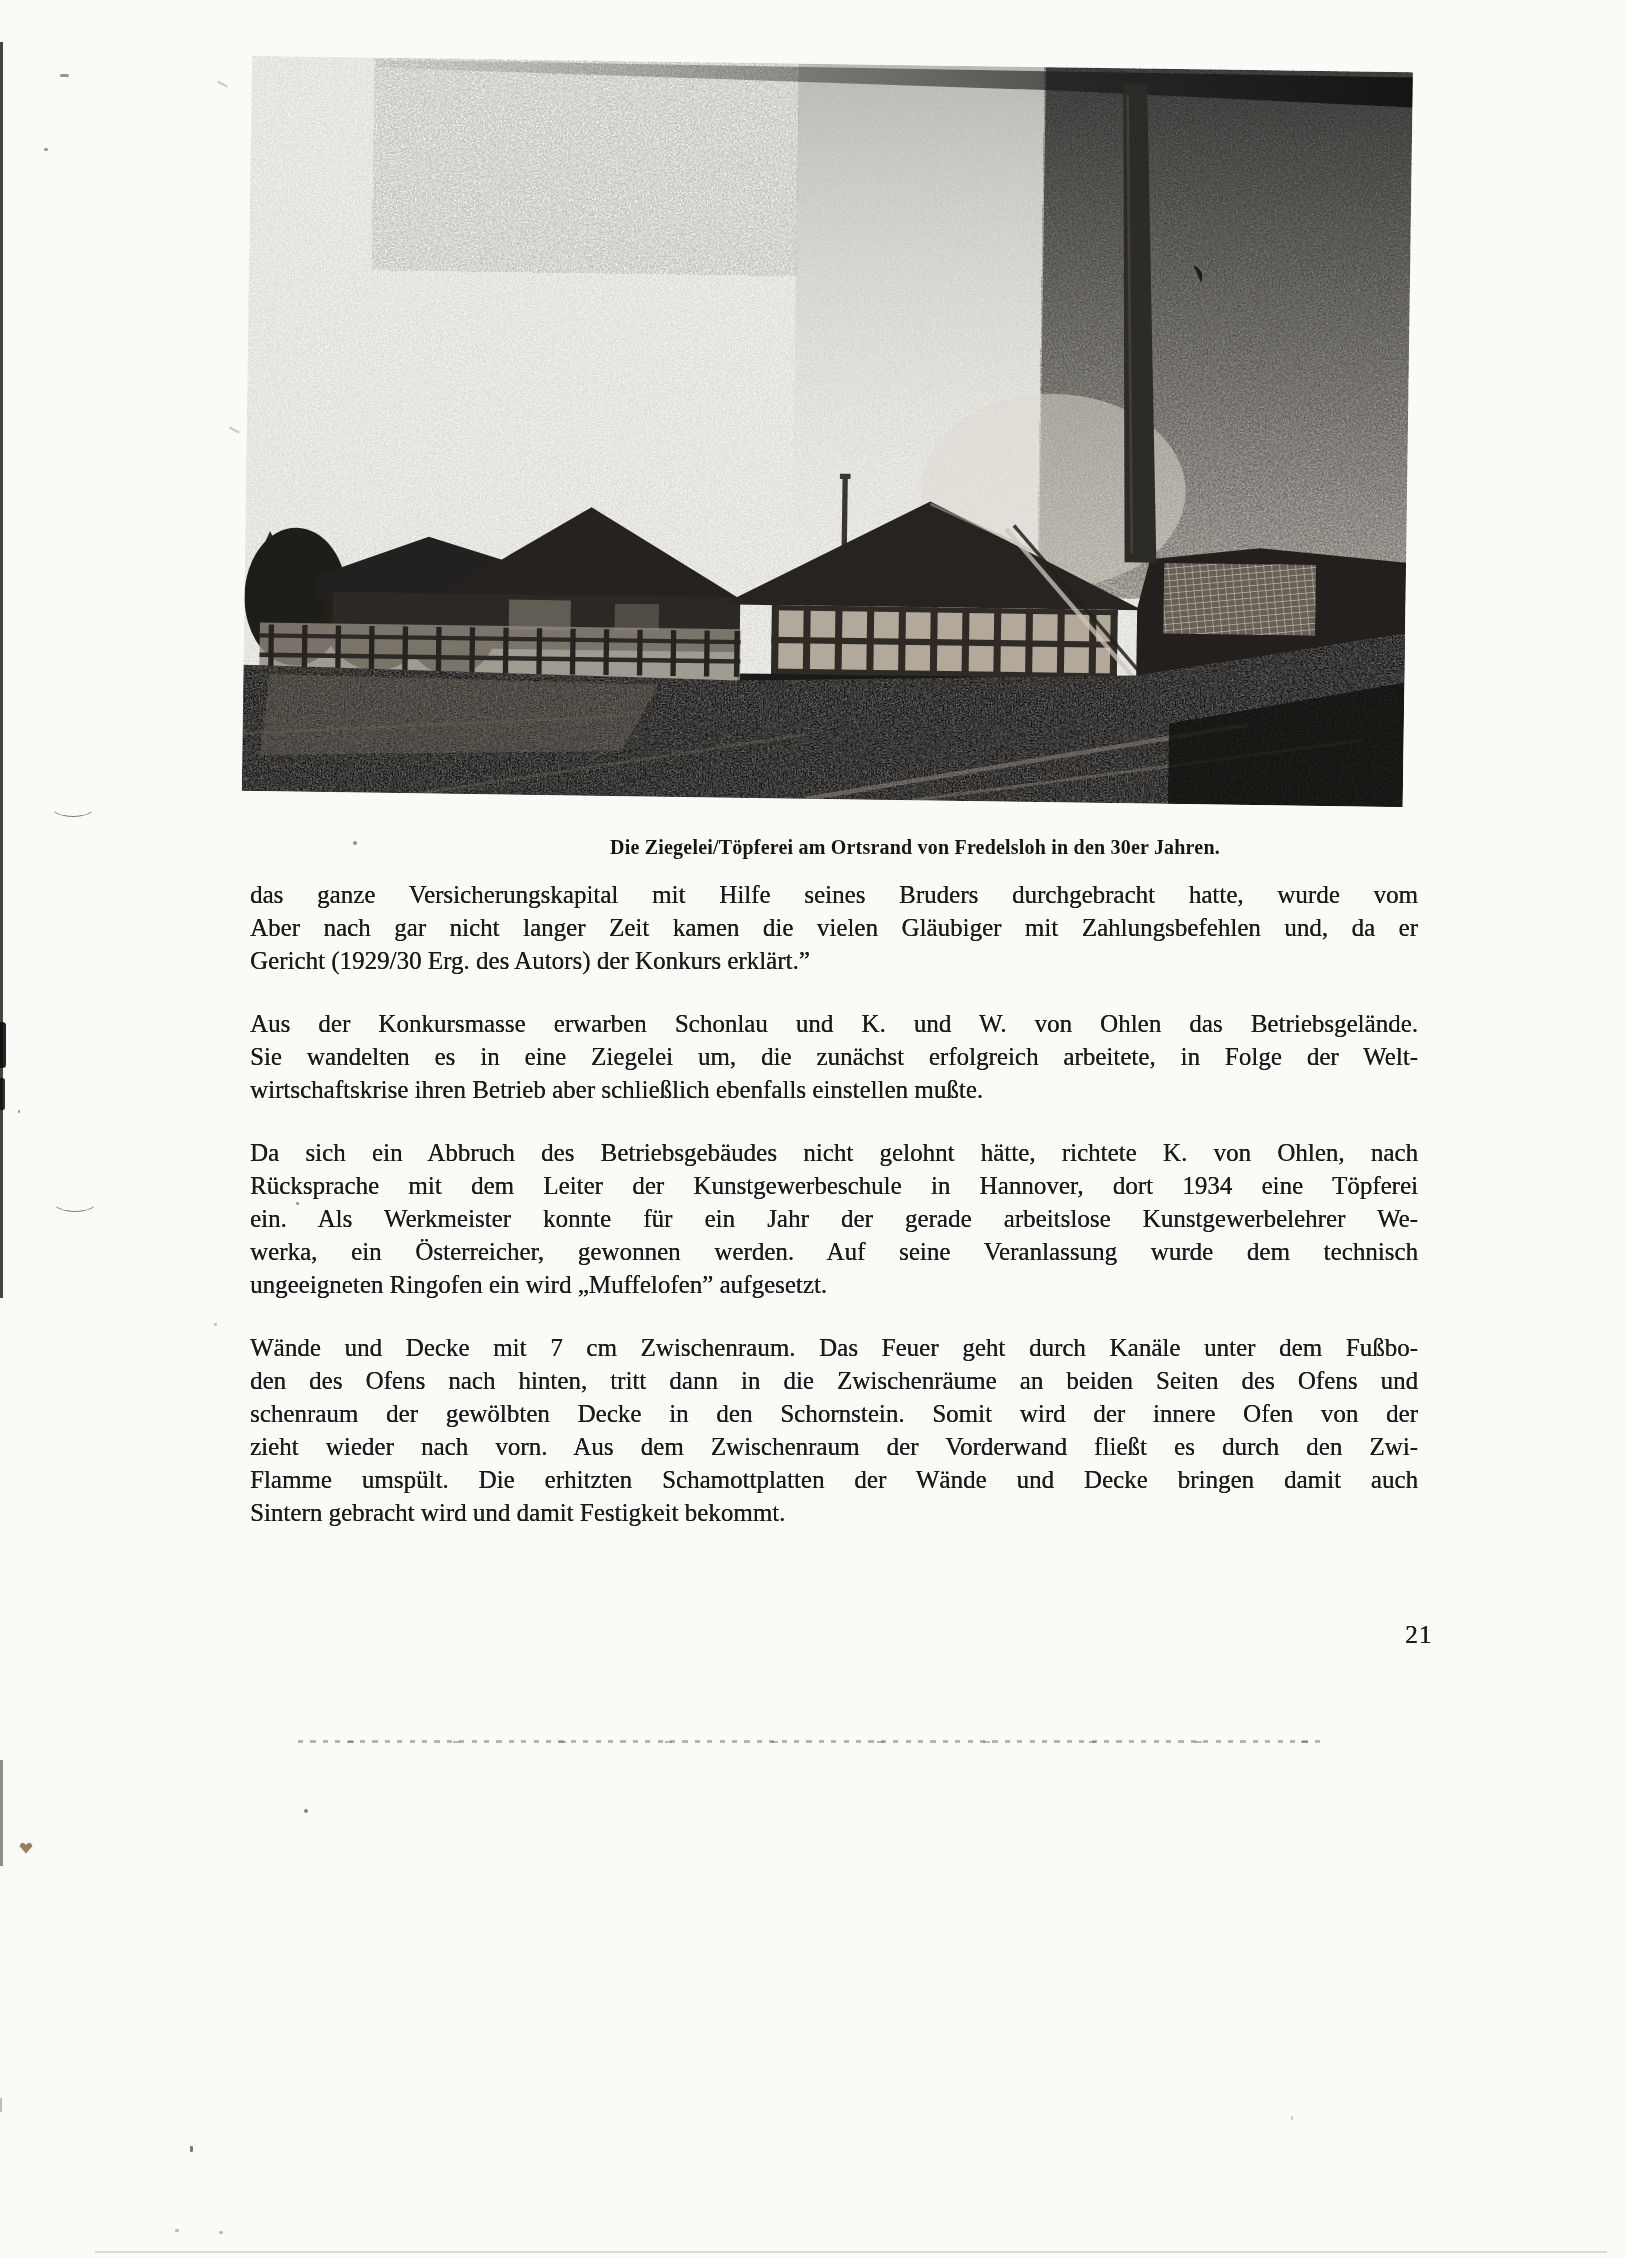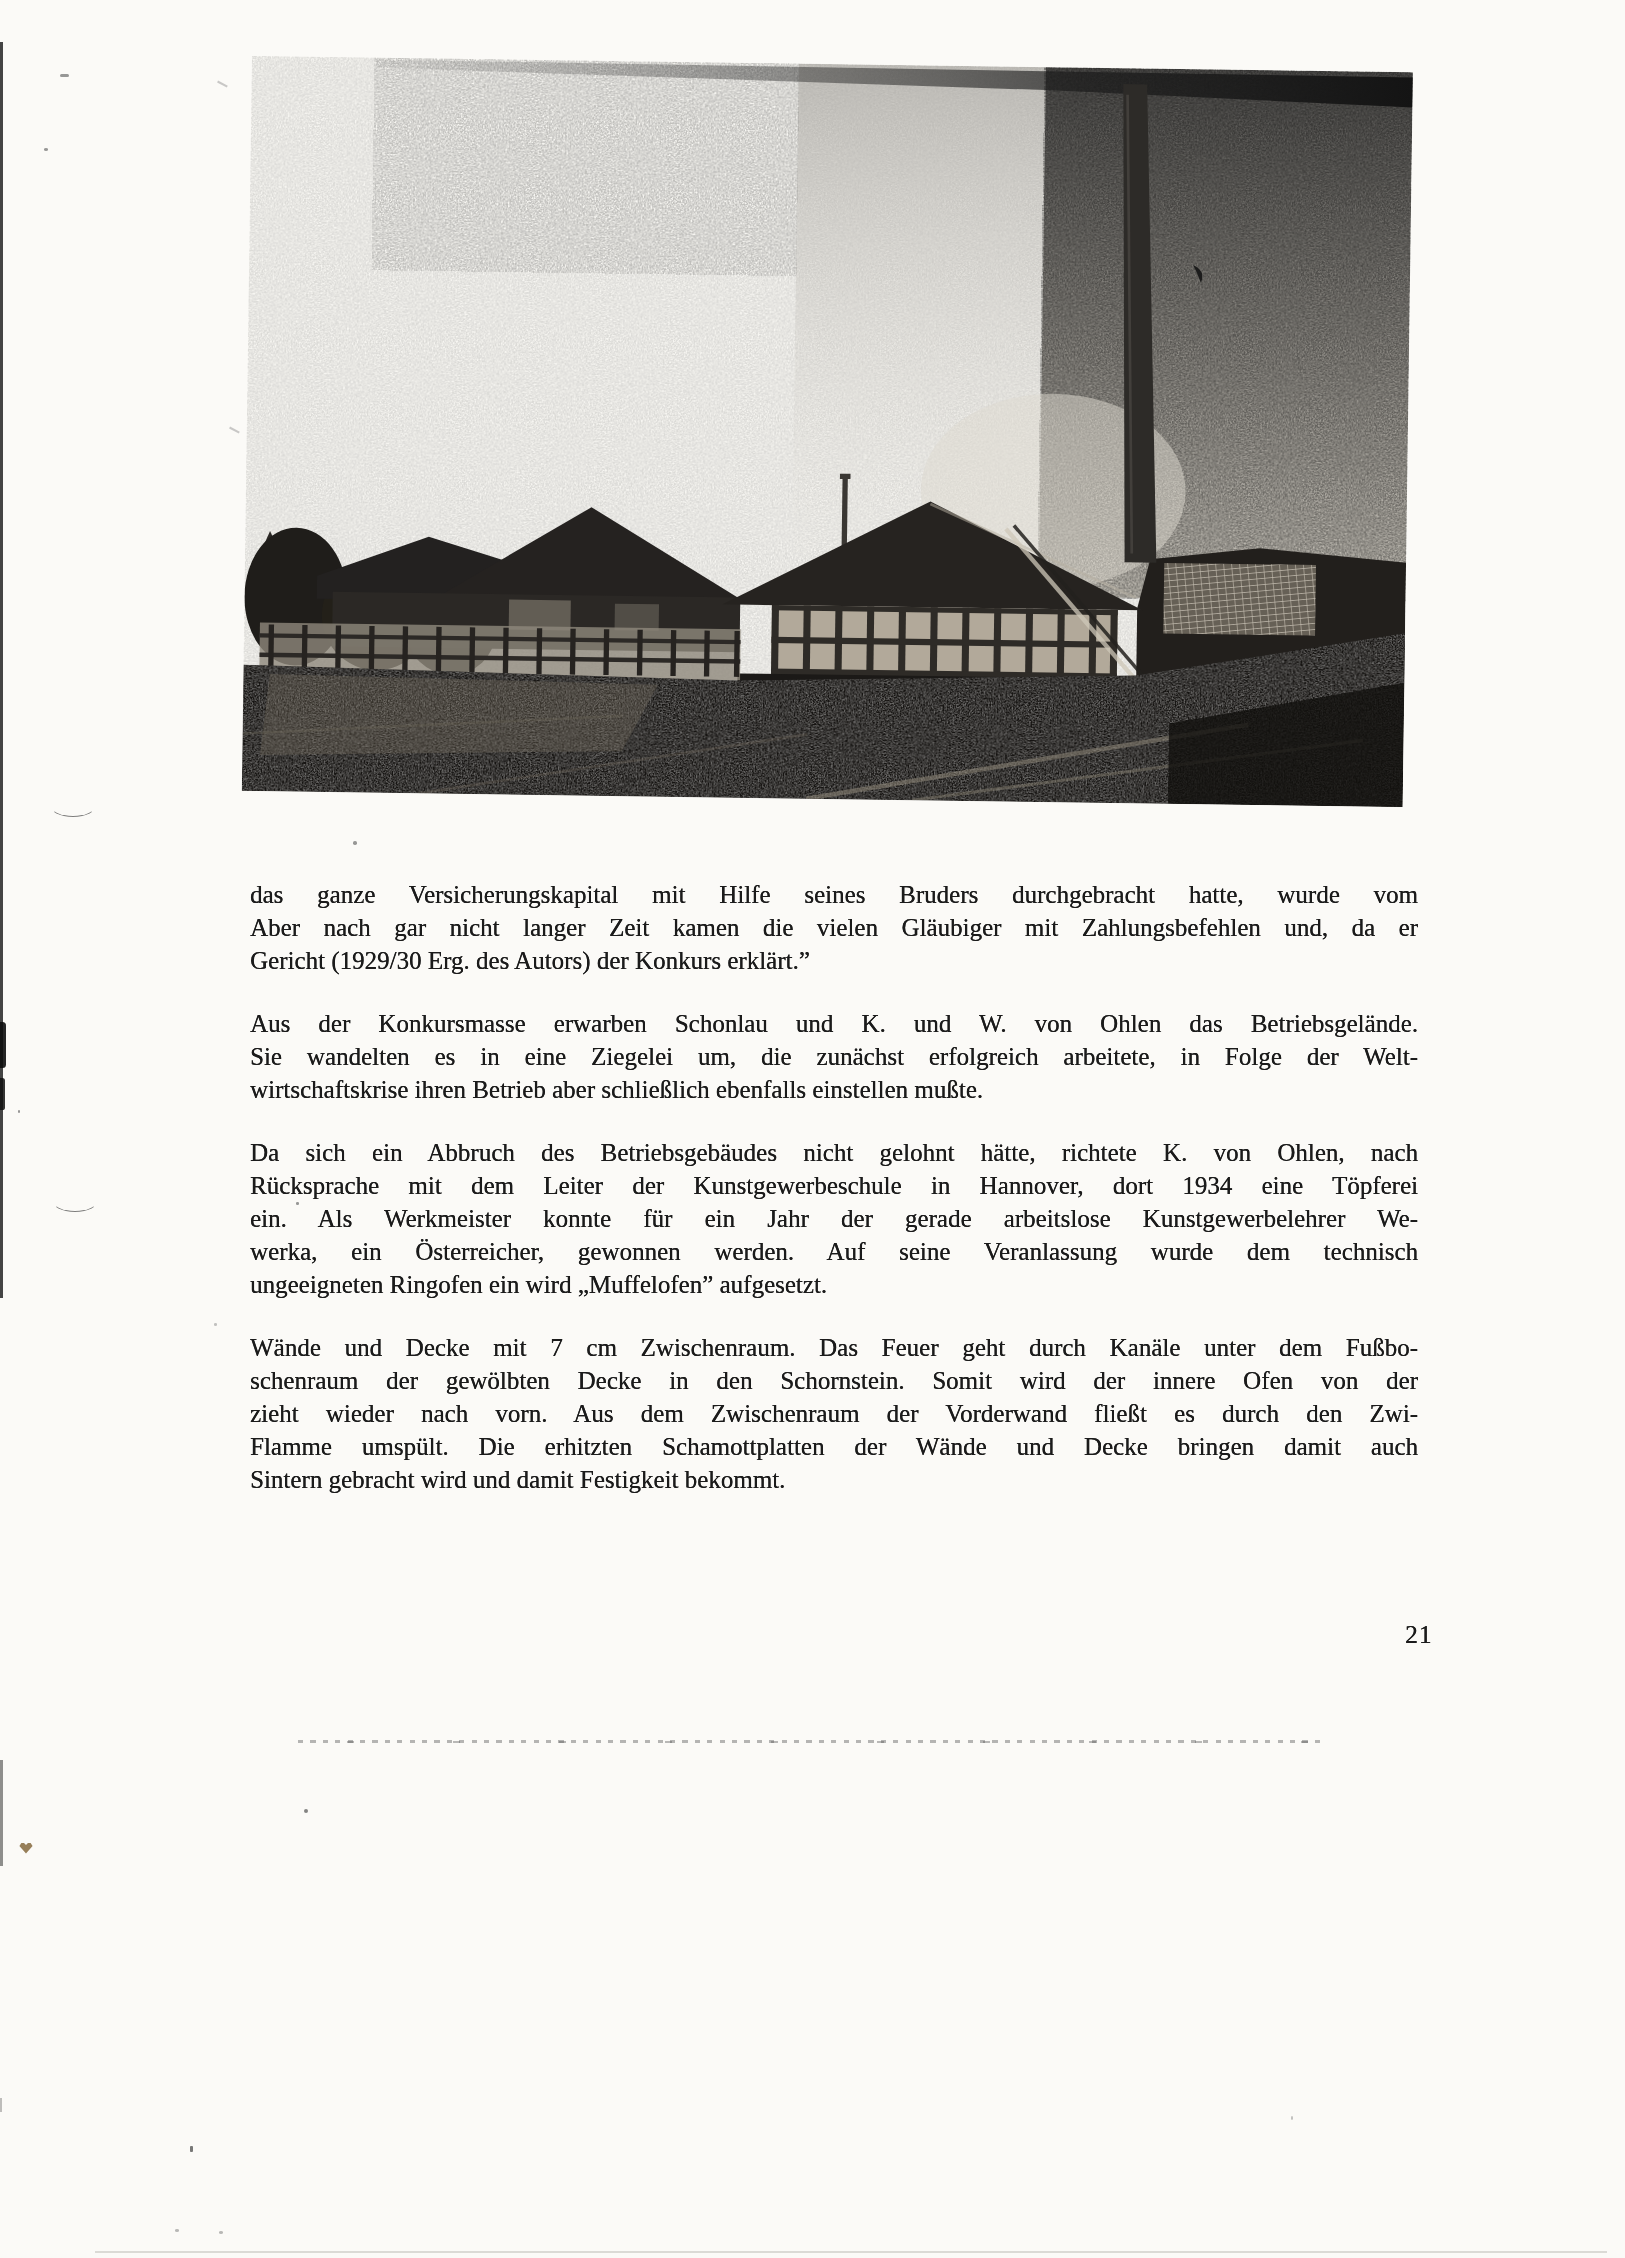--- a/index.html
+++ b/index.html
@@ -199,20 +199,21 @@
         <polygon points="30,700 470,706 430,782 20,792" fill="#776f62" opacity="0.35"></polygon>
         <path d="M640,833 L1140,742" stroke="#958d7e" stroke-width="5" opacity="0.5" fill="none"></path>
         <path d="M760,833 L1270,758" stroke="#8a8273" stroke-width="3.5" opacity="0.45" fill="none"></path>
         <path d="M0,768 L430,742" stroke="#6d665a" stroke-width="3" opacity="0.35" fill="none"></path>
         <path d="M200,833 L640,760" stroke="#7a7264" stroke-width="3" opacity="0.3" fill="none"></path>
         <polygon points="1050,742 1316,692 1316,833 1050,833" fill="#12100e" opacity="0.8"></polygon>
       </g>
     </svg>
   </figure>
 
+  <div class="caption">Die Ziegelei/Töpferei am Ortsrand von Fredelsloh in den 30er Jahren.</div>
 
   <div class="body-text">
       <div class="para">
         <div class="line">das ganze Versicherungskapital mit Hilfe seines Bruders durchgebracht hatte, wurde vom</div>
         <div class="line">Aber nach gar nicht langer Zeit kamen die vielen Gläubiger mit Zahlungsbefehlen und, da er</div>
         <div class="line last">Gericht (1929/30 Erg. des Autors) der Konkurs erklärt.”</div>
       </div>
       <div class="para">
         <div class="line">Aus der Konkursmasse erwarben Schonlau und K. und W. von Ohlen das Betriebsgelände.</div>
         <div class="line">Sie wandelten es in eine Ziegelei um, die zunächst erfolgreich arbeitete, in Folge der Welt-</div>
@@ -220,20 +221,21 @@
       </div>
       <div class="para">
         <div class="line">Da sich ein Abbruch des Betriebsgebäudes nicht gelohnt hätte, richtete K. von Ohlen, nach</div>
         <div class="line">Rücksprache mit dem Leiter der Kunstgewerbeschule in Hannover, dort 1934 eine Töpferei</div>
         <div class="line">ein. Als Werkmeister konnte für ein Jahr der gerade arbeitslose Kunstgewerbelehrer We-</div>
         <div class="line">werka, ein Österreicher, gewonnen werden. Auf seine Veranlassung wurde dem technisch</div>
         <div class="line last">ungeeigneten Ringofen ein wird „Muffelofen” aufgesetzt.</div>
       </div>
       <div class="para">
         <div class="line">Wände und Decke mit 7 cm Zwischenraum. Das Feuer geht durch Kanäle unter dem Fußbo-</div>
+        <div class="line">den des Ofens nach hinten, tritt dann in die Zwischenräume an beiden Seiten des Ofens und</div>
         <div class="line">schenraum der gewölbten Decke in den Schornstein. Somit wird der innere Ofen von der</div>
         <div class="line">zieht wieder nach vorn. Aus dem Zwischenraum der Vorderwand fließt es durch den Zwi-</div>
         <div class="line">Flamme umspült. Die erhitzten Schamottplatten der Wände und Decke bringen damit auch</div>
         <div class="line last">Sintern gebracht wird und damit Festigkeit bekommt.</div>
       </div>
     </div>
 
   <div class="page-number">21</div>
 
   <div class="artifact edge-a"></div>

